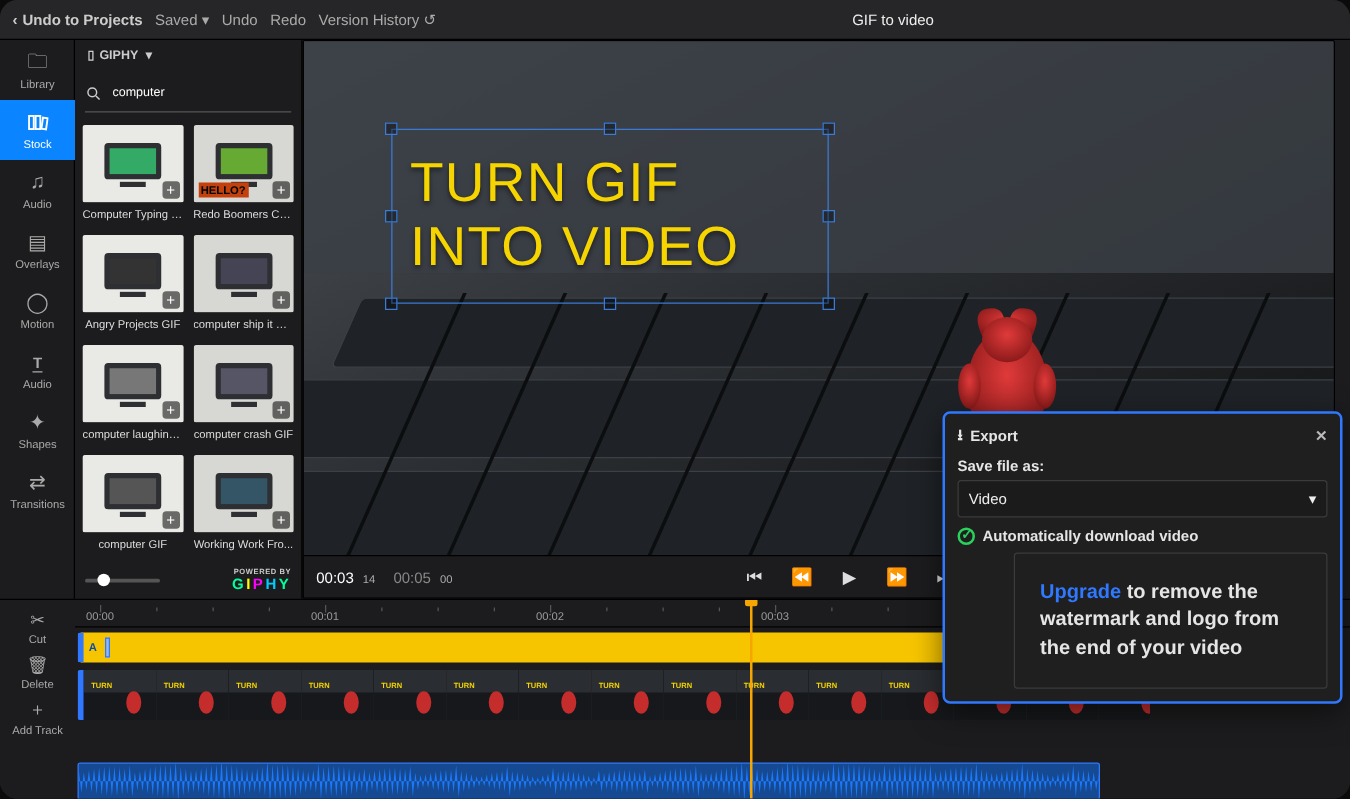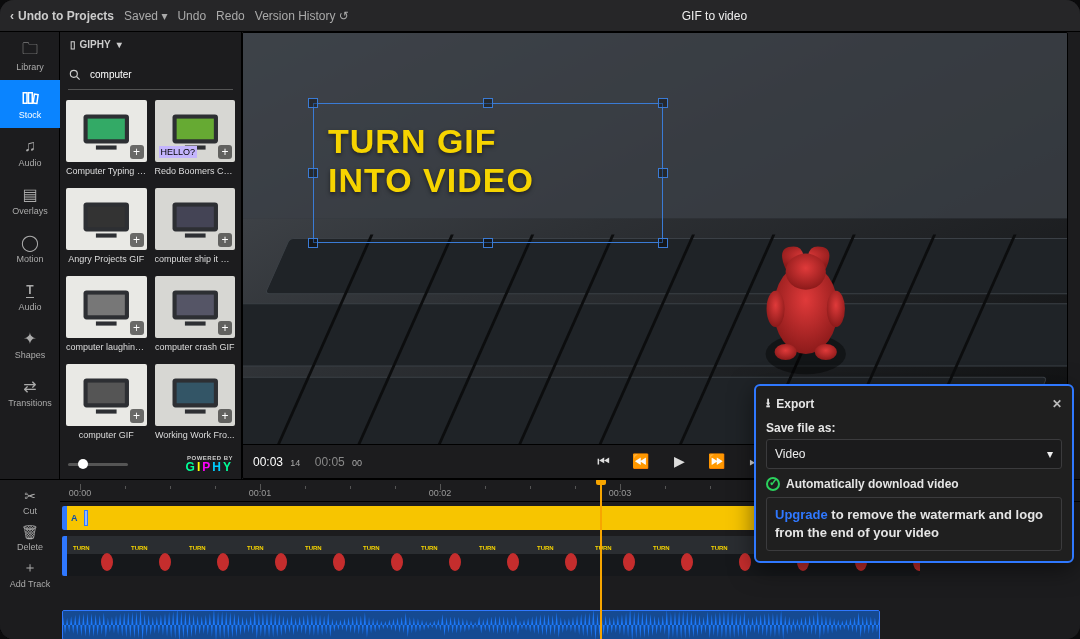--- a/index.html
+++ b/index.html
@@ -37,21 +37,21 @@
 
 .preview { position: absolute; top: 32px; left: 242px; right: 12px; bottom: 160px; background: #101011; border: 1px solid #000; border-radius: 2px; overflow: hidden; }
 .preview .canvas { width: 100%; height: calc(100% - 34px); position: relative; background: #1a1a1b; }
 .preview .bgimg { width: 100%; height: 100%; object-fit: cover; }
 .preview .text-box { position: absolute; top: 70px; left: 70px; width: 350px; height: 140px; border: 1px solid #3a7bd5; }
 .preview .text-box .handle { position: absolute; width: 10px; height: 10px; border: 1px solid #3a7bd5; background: rgba(0,0,0,0.35); }
 .preview .text-box .h-tl { top: -6px; left: -6px; } .preview .text-box .h-tr { top: -6px; right: -6px; }
 .preview .text-box .h-bl { bottom: -6px; left: -6px; } .preview .text-box .h-br { bottom: -6px; right: -6px; }
 .preview .text-box .h-tm { top: -6px; left: calc(50% - 5px); } .preview .text-box .h-bm { bottom: -6px; left: calc(50% - 5px); }
 .preview .text-box .h-ml { top: calc(50% - 5px); left: -6px; } .preview .text-box .h-mr { top: calc(50% - 5px); right: -6px; }
-.preview .text-box .txt { padding: 18px 14px; color: #f6d400; font-family: "Arial Black", Impact, sans-serif; font-weight: 700; font-size: 34px; line-height: 1.15; letter-spacing: 1px; text-shadow: 0 2px 4px rgba(0,0,0,0.5); white-space: pre; }
+.preview .text-box .txt { padding: 18px 14px; color: #f6d400; font-family: "Arial Black", Impact, sans-serif; font-weight: 400; font-size: 44px; line-height: 1.15; letter-spacing: 1px; text-shadow: 0 2px 4px rgba(0,0,0,0.5); white-space: pre; }
 .preview .transport { height: 34px; background: #1c1c1e; display: flex; align-items: center; padding: 0 10px; gap: 10px; border-top: 1px solid #000; }
 .preview .time { font-family: ui-monospace, Menlo, monospace; font-size: 12px; color: #ddd; }
 .preview .time .cur { color: #fff; }
 .preview .time .f { font-size: 9px; color: #aaa; }
 .preview .transport .center-controls { flex: 1; display: flex; justify-content: center; gap: 18px; color: #ddd; font-size: 14px; }
 .preview .transport .icon-btn { cursor: pointer; width: 20px; text-align: center; }
 
 
 .timeline-shell { position: absolute; left: 0; right: 0; bottom: 0; height: 160px; background: #1c1c1e; border-top: 1px solid #000; display: flex; }
 .timeline-tools { width: 60px; background: #1c1c1e; display: flex; flex-direction: column; align-items: center; padding-top: 4px; }
@@ -75,25 +75,25 @@
 
 
 .export { position: absolute; right: 6px; bottom: 76px; width: 320px; background: #1f1f1f; border: 2px solid #2f78ff; border-radius: 6px; padding: 8px 10px 10px 10px; z-index: 50; box-shadow: 0 6px 24px rgba(0,0,0,0.5); color: #e5e5e5; font-size: 12px; }
 .export .hdr { display: flex; align-items: center; gap: 6px; font-weight: 700; font-size: 12px; margin-bottom: 6px; }
 .export .close { margin-left: auto; cursor: pointer; color: #bbb; }
 .export .label { font-size: 12px; margin: 4px 0; font-weight: 600; }
 .export .select { height: 30px; background: #1b1b1c; border: 1px solid #3b3b3d; border-radius: 3px; display: flex; align-items: center; padding: 0 8px; justify-content: space-between; cursor: pointer; color: #eee; }
 .export .chk { display: flex; align-items: center; gap: 6px; margin: 8px 0 6px 0; font-weight: 600; }
 .export .chk .box { width: 14px; height: 14px; border-radius: 50%; border: 2px solid #2bd15d; position: relative; }
 .export .chk .box::after { content: "✓"; position: absolute; left: 1px; top: -3px; font-size: 11px; color: #2bd15d; }
-.export .upsell { border: 1px solid #3b3b3d; border-radius: 3px; padding: 8px; font-size: 13px; color: #e5e5e5; line-height: 1.4; font-weight: 600; }
+.export .upsell { border: 1px solid #3b3b3d; border-radius: 3px; padding: 20px; font-size: 16px; color: #e5e5e5; line-height: 1.4; font-weight: 600; margin-left: 45px; }
 .export .upsell .upg { color: #2f78ff; cursor: pointer; }
 .export .cta { margin-top: 10px; height: 34px; background: #2f78ff; color: #fff; border-radius: 3px; display: flex; align-items: center; justify-content: center; font-weight: 700; font-size: 12px; cursor: pointer; }
 
-.hello-overlay { position: absolute; left: 4px; bottom: 4px; background: #c4b5fd; color: #000; font-weight: 400; font-size: 9px; padding: 1px 2px; }
+.hello-overlay { position: absolute; left: 4px; bottom: 4px; background: #c2410c; color: #000; font-weight: 700; font-size: 9px; padding: 1px 2px; }
 </style>
 </head>
 <body>
 
 <div class="app">
 
   <div class="topbar">
     <div class="back">
       <span>‹</span>
       <span>Undo to Projects</span>

